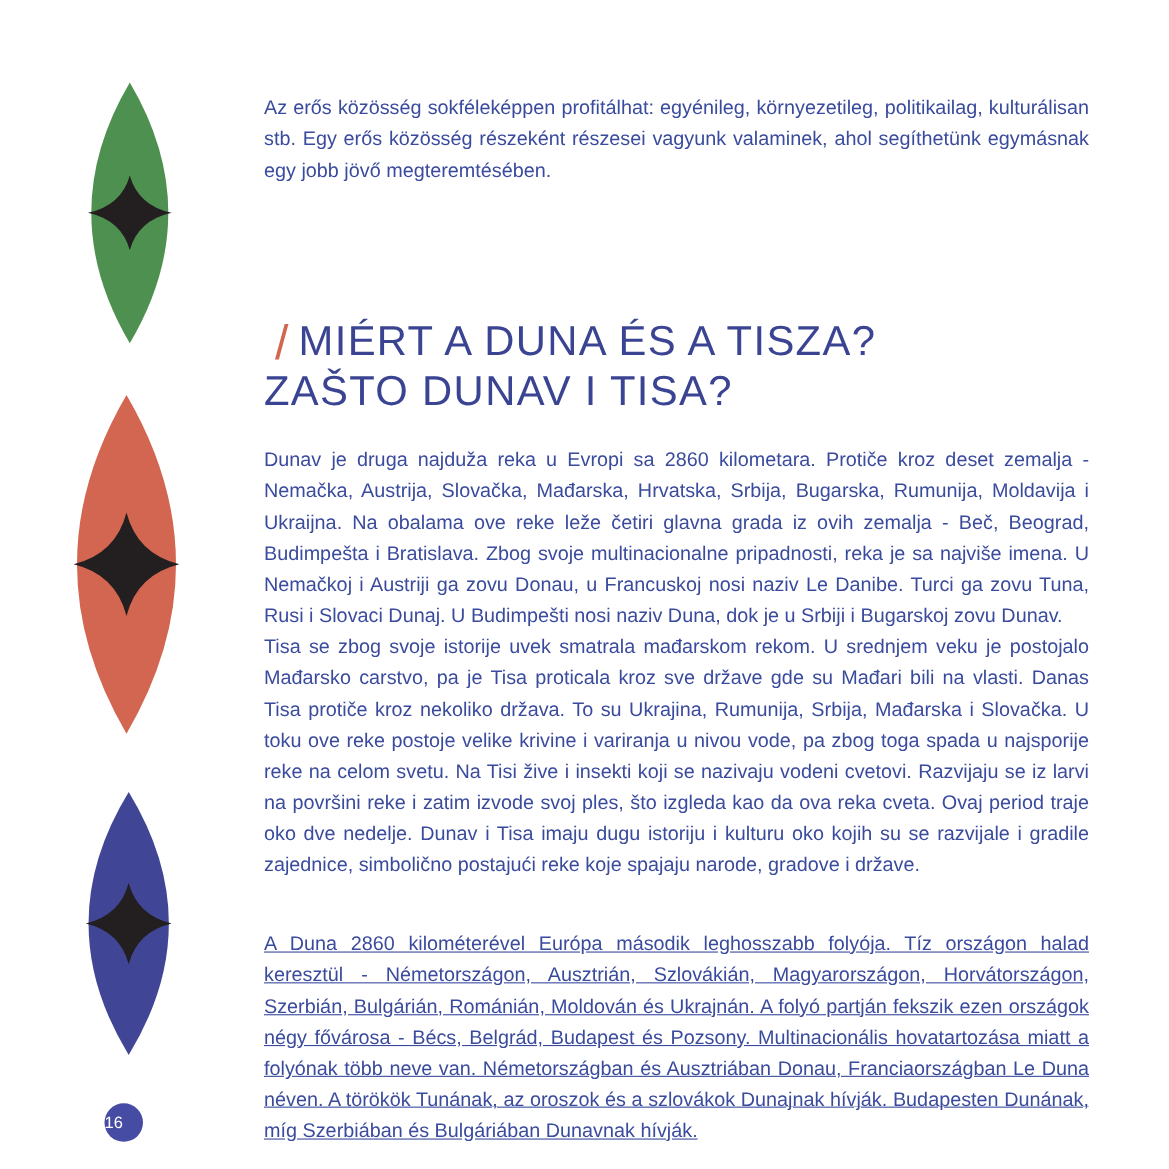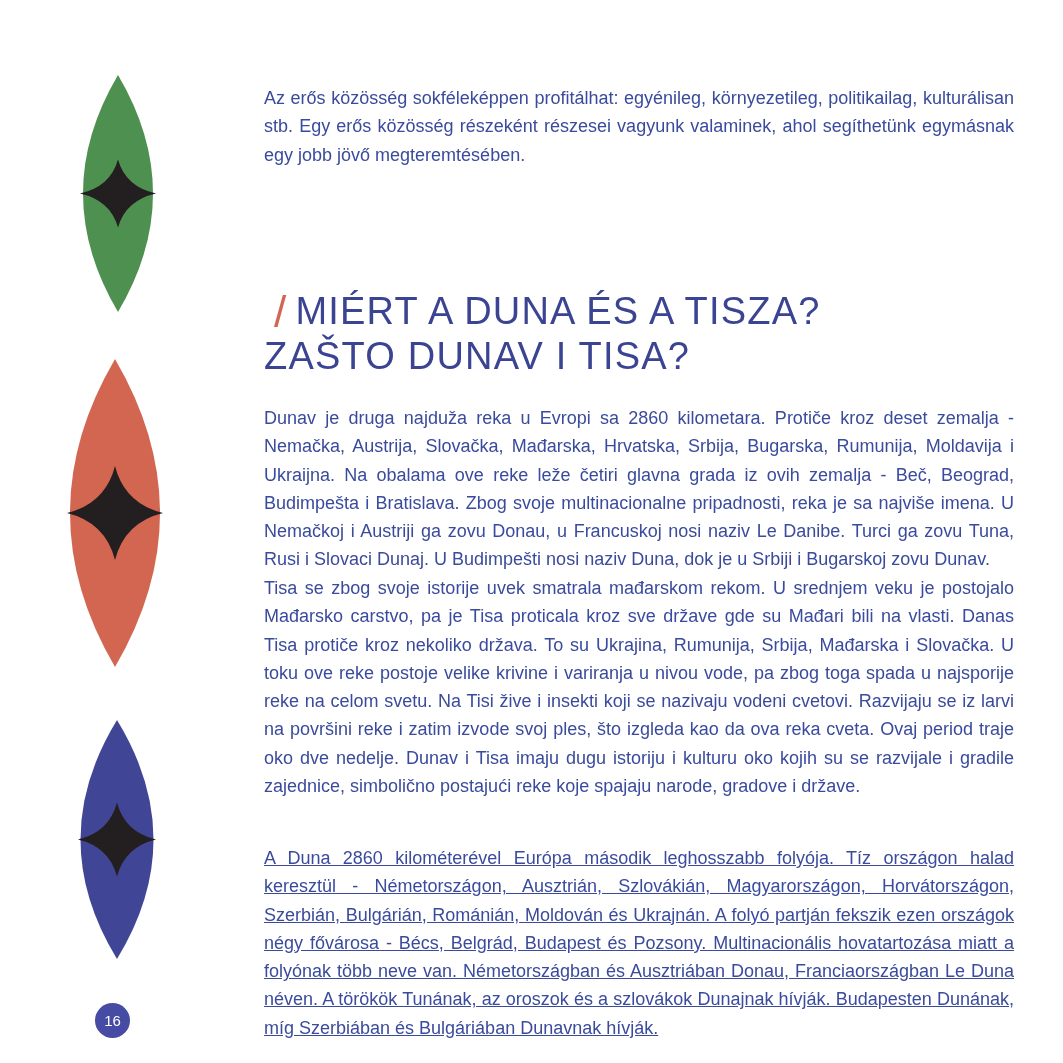--- a/index.html
+++ b/index.html
@@ -14,21 +14,21 @@
     width: 1063px; height: 1063px;
     background: #ffffff;
   }
   
   .leaf { position: absolute; display: block; }
   .leaf-green { left: 78px; top: 74px;  width: 80px; height: 239px; }
   .leaf-red   { left: 66px; top: 358px; width: 98px; height: 310px; }
   .leaf-blue  { left: 77px; top: 719px; width: 80px; height: 241px; }
 
   
-  .text-col { position: absolute; left: 240px; top: 0; width: 750px; height: 1063px; margin-left: 24px; }
+  .text-col { position: absolute; left: 240px; top: 0; width: 750px; height: 1063px; }
   .body {
     position: absolute; left: 0; width: 750px;
     font-size: 18px; line-height: 28.3px;
     color: #3a4b9d;
     text-align: justify;
     letter-spacing: 0px;
   }
   .p1 { top: 84px;  }
   .p2 { top: 183px; }
   .p3 { top: 404px; }
@@ -51,21 +51,21 @@
     vertical-align: -3px;
     font-weight: 300;
   }
 
   
   .page-badge {
     position: absolute; left: 95px; top: 1003px;
     width: 35px; height: 35px;
     border-radius: 50%;
     background: #464ca3;
-    display: flex; align-items: center; justify-content: center;
+    display: flex; align-items: center; 
   }
   .page-badge span {
     color: #ffffff; font-size: 15px; line-height: 1;
   }
 </style>
 </head>
 <body>
 
 <div class="page">
 

